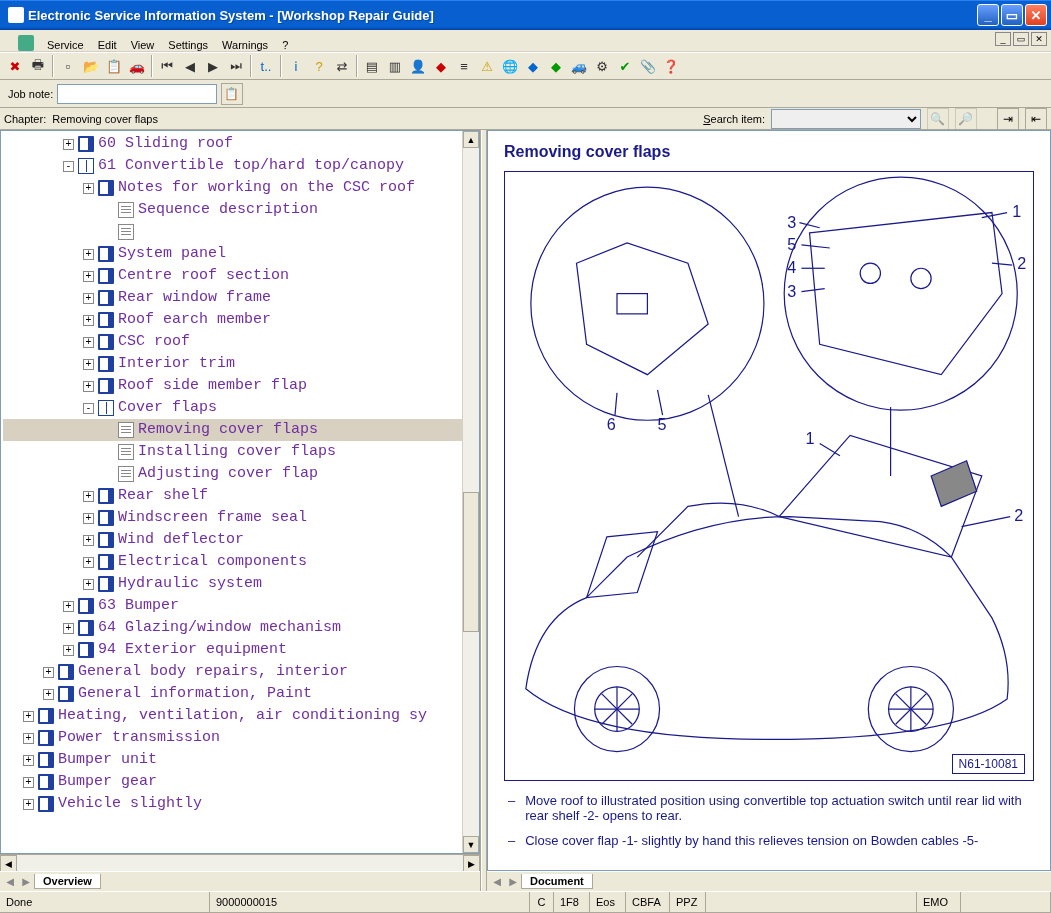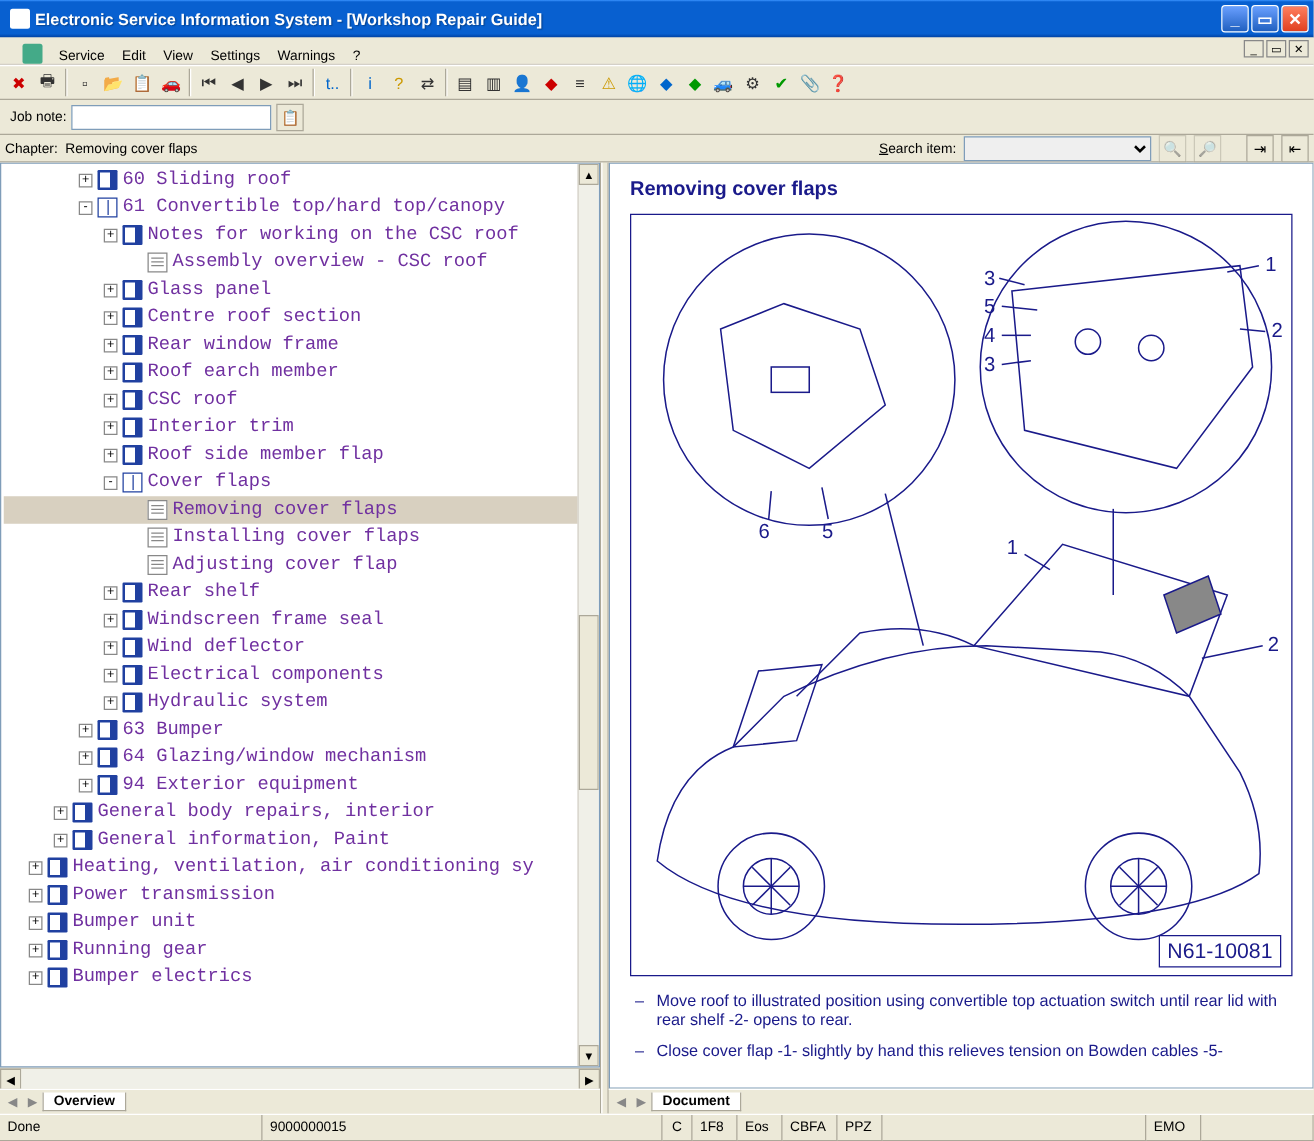--- a/index.html
+++ b/index.html
@@ -45,21 +45,21 @@
 .hscroll .arrow { width: 17px; height: 17px; background: #ece9d8; border: 1px solid #aca899; display:flex;align-items:center;justify-content:center;font-size:9px; }
 .hscroll .track { flex: 1; background: #f0f0e8; }
 .tabstrip { height: 20px; background: #ece9d8; border-top: 1px solid #fff; display: flex; align-items: center; padding-left: 2px; }
 .tabstrip .tabnav { width: 16px; height: 16px; display:flex;align-items:center;justify-content:center; font-size:10px; color:#888; }
 .tabstrip .tab { background: #fff; border: 1px solid #aca899; border-top: none; padding: 1px 8px; font-size: 11px; font-weight: bold; }
 .splitter { width: 6px; background: #ece9d8; cursor: col-resize; border-left:1px solid #fff; border-right:1px solid #aca899; }
 .rightpane { flex: 1; display: flex; flex-direction: column; }
 .content { flex: 1; background: #fff; border: 1px solid #7f9db9; overflow: auto; padding: 12px 16px; font-family: Arial, sans-serif; font-size: 13px; color: #1a1a8a; }
 .content h1 { font-size: 16px; font-weight: bold; margin-bottom: 10px; }
 .figure { border: 1.5px solid #1a1a8a; margin-bottom: 12px; position: relative; height: 610px; background: #fff; overflow: hidden; }
-.figure .caption { position: absolute; right: 8px; bottom: 6px; border: 1px solid #1a1a8a; padding: 2px 6px; font-size: 17px; }
+.figure .caption { position: absolute; right: 8px; bottom: 6px; border: 1px solid #1a1a8a; padding: 2px 6px; font-size: 12px; }
 .figure svg { width: 100%; height: 100%; }
 .figure svg text { font-family: Arial; font-size: 16px; fill: #1a1a8a; }
 .figure svg line, .figure svg circle, .figure svg path, .figure svg rect, .figure svg ellipse { stroke: #1a1a8a; fill: none; stroke-width: 1.2; }
 .bodytext { font-size: 13px; color: #1a1a8a; }
 .bodytext .li { display: flex; gap: 10px; margin-bottom: 10px; padding-left: 4px; }
 .bodytext .li .dash { flex-shrink: 0; }
 .statusbar { height: 22px; background: #ece9d8; border-top: 1px solid #fff; display: flex; align-items: stretch; font-size: 11px; }
 .statusbar .cell { border: 1px solid #aca899; border-top: none; border-left: none; padding: 2px 6px; display:flex;align-items:center; }
 .vscroll { position: absolute; right: 0; top: 0; bottom: 0; width: 17px; background: #f0f0e8; display: flex; flex-direction: column; border-left:1px solid #d4d0c8; }
 .vscroll .arrow { height: 17px; background: #ece9d8; border: 1px solid #aca899; display:flex;align-items:center;justify-content:center;font-size:9px; }
@@ -159,26 +159,30 @@
             <span class="txt">61 Convertible top/hard top/canopy</span>
           </div>
           <div class="row" style="padding-left: 80px;">
             <span class="tog">+</span>
             <span class="ico book"></span>
             <span class="txt">Notes for working on the CSC roof</span>
           </div>
           <div class="row" style="padding-left: 100px;">
             <span class="spc"></span>
             <span class="ico doc"></span>
-            <span class="txt">Assembly overview - CSC roof</span>
-          </div>
-          <div class="row" style="padding-left: 80px;">
-            <span class="tog">+</span>
-            <span class="ico book"></span>
-            <span class="txt">Glass panel</span>
+            <span class="txt">Sequence description</span>
+          </div>
+          <div class="row" style="padding-left: 100px;">
+            <span class="spc"></span>
+            <span class="ico doc"></span>
+          </div>
+          <div class="row" style="padding-left: 80px;">
+            <span class="tog">+</span>
+            <span class="ico book"></span>
+            <span class="txt">System panel</span>
           </div>
           <div class="row" style="padding-left: 80px;">
             <span class="tog">+</span>
             <span class="ico book"></span>
             <span class="txt">Centre roof section</span>
           </div>
           <div class="row" style="padding-left: 80px;">
             <span class="tog">+</span>
             <span class="ico book"></span>
             <span class="txt">Rear window frame</span>
@@ -284,26 +288,26 @@
             <span class="txt">Power transmission</span>
           </div>
           <div class="row" style="padding-left: 20px;">
             <span class="tog">+</span>
             <span class="ico book"></span>
             <span class="txt">Bumper unit</span>
           </div>
           <div class="row" style="padding-left: 20px;">
             <span class="tog">+</span>
             <span class="ico book"></span>
-            <span class="txt">Running gear</span>
+            <span class="txt">Bumper gear</span>
           </div>
           <div class="row" style="padding-left: 20px;">
             <span class="tog">+</span>
             <span class="ico book"></span>
-            <span class="txt">Bumper electrics</span>
+            <span class="txt">Vehicle slightly</span>
           </div>
         </div>
       <div class="vscroll">
         <div class="arrow">▲</div>
         <div style="flex:1; position:relative;">
           <div class="thumb" style="position:absolute;left:0;right:0;top:50%;height:140px;"></div>
         </div>
         <div class="arrow">▼</div>
       </div>
     </div>

